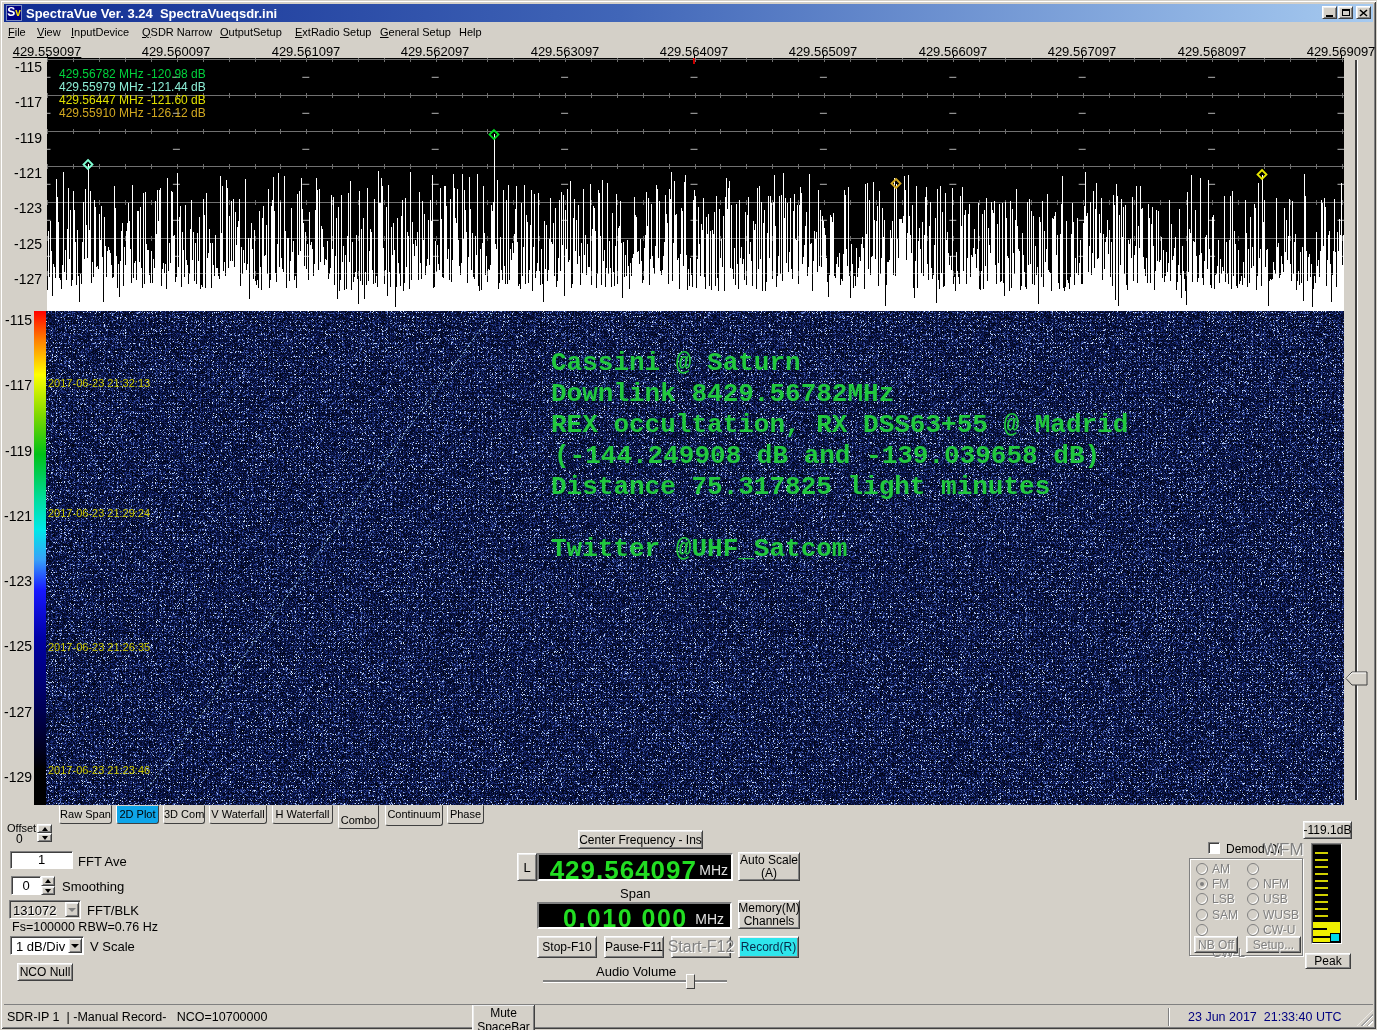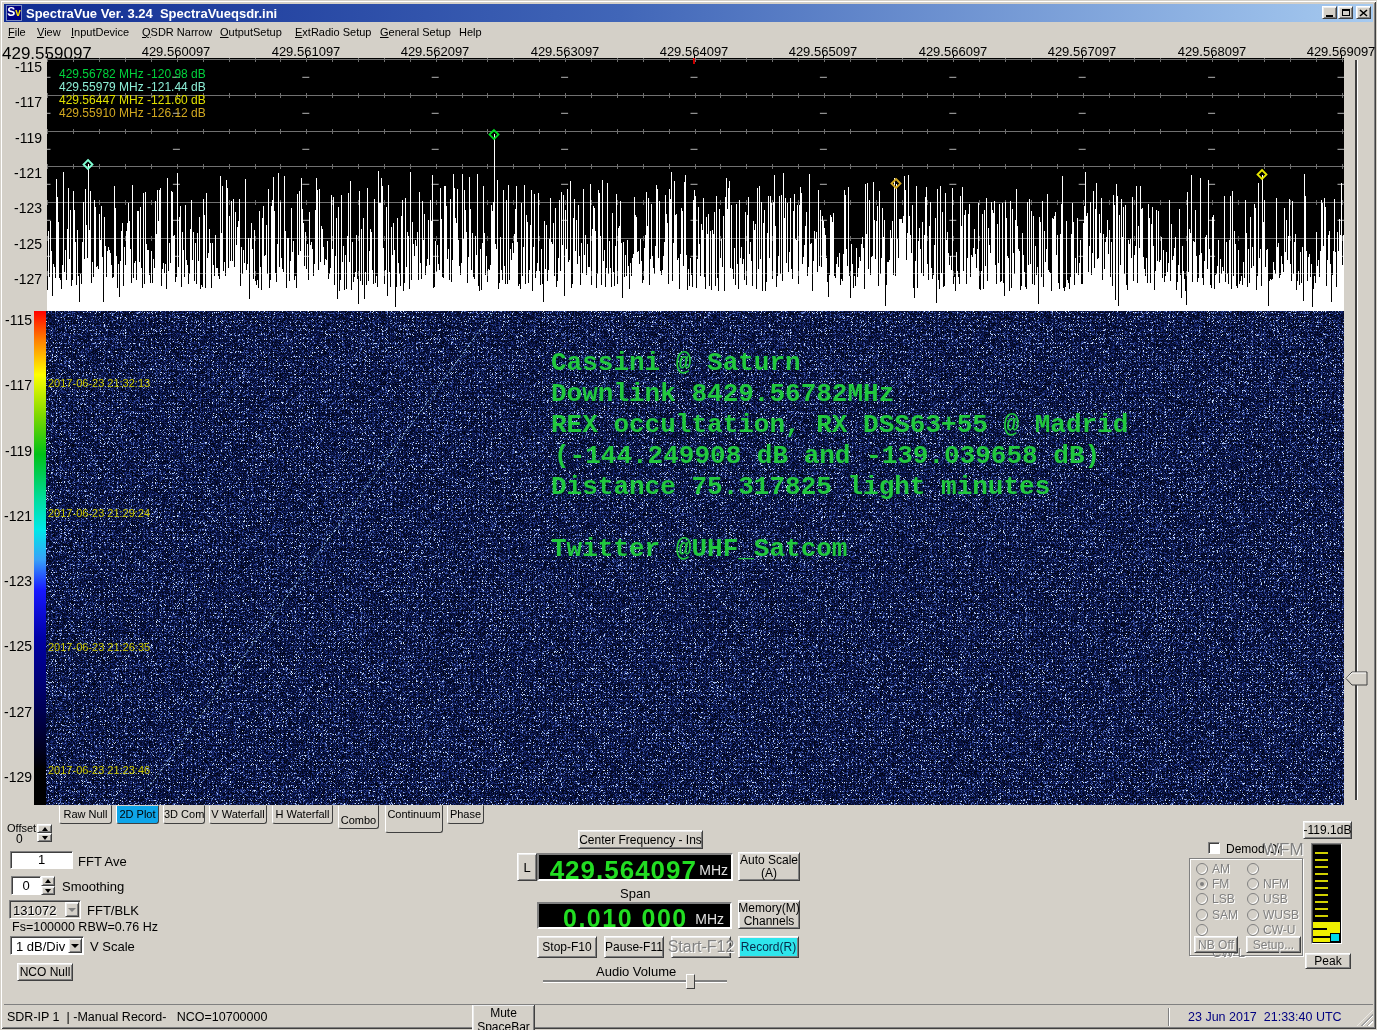--- a/index.html
+++ b/index.html
@@ -42,21 +42,21 @@
 <span style="position:absolute;left:63px;white-space:nowrap;"><u>I</u>nputDevice</span>
 <span style="position:absolute;left:134px;white-space:nowrap;"><u>Q</u>SDR Narrow</span>
 <span style="position:absolute;left:212px;white-space:nowrap;"><u>O</u>utputSetup</span>
 <span style="position:absolute;left:287px;white-space:nowrap;"><u>E</u>xtRadio Setup</span>
 <span style="position:absolute;left:372px;white-space:nowrap;"><u>G</u>eneral Setup</span>
 <span style="position:absolute;left:451px;white-space:nowrap;">Help</span>
 </div>
 <div class="abs" style="left:460px;top:26px;font-size:13px;color:#000;"></div>
 
 <div class="abs" id="freqstrip" style="left:4px;top:43px;width:1369px;height:16px;background:#d4d0c8;"></div>
-<div class="abs" style="left:2px;top:44px;width:90px;font-size:17px;color:#000;">429.559097</div>
+<div class="abs" style="left:2px;top:44px;width:90px;text-align:center;font-size:13px;color:#000;text-decoration:underline;">429.559097</div>
 <div class="abs" style="left:47px;top:54px;width:1px;height:5px;background:#000;"></div>
 <div class="abs" style="left:131px;top:44px;width:90px;text-align:center;font-size:13px;color:#000;">429.560097</div>
 <div class="abs" style="left:176px;top:54px;width:1px;height:5px;background:#000;"></div>
 <div class="abs" style="left:261px;top:44px;width:90px;text-align:center;font-size:13px;color:#000;">429.561097</div>
 <div class="abs" style="left:306px;top:54px;width:1px;height:5px;background:#000;"></div>
 <div class="abs" style="left:390px;top:44px;width:90px;text-align:center;font-size:13px;color:#000;">429.562097</div>
 <div class="abs" style="left:435px;top:54px;width:1px;height:5px;background:#000;"></div>
 <div class="abs" style="left:520px;top:44px;width:90px;text-align:center;font-size:13px;color:#000;">429.563097</div>
 <div class="abs" style="left:565px;top:54px;width:1px;height:5px;background:#000;"></div>
 <div class="abs" style="left:649px;top:44px;width:90px;text-align:center;font-size:13px;color:#000;">429.564097</div>
@@ -154,27 +154,27 @@
 <div class="abs" style="left:0px;top:769px;width:32px;text-align:right;font-size:14px;color:#000;">-129</div>
 
 <div class="abs" style="left:1355px;top:60px;width:2px;height:740px;background:#404040;"></div>
 <div class="abs" style="left:1357px;top:60px;width:1px;height:740px;background:#ffffff;"></div>
 <svg class="abs" style="left:1345px;top:671px;" width="23" height="15">
     <polygon points="1,7.5 7,1 22,1 22,14 7,14" fill="#d4d0c8" stroke="#404040" stroke-width="1"></polygon>
     <polyline points="2,7.5 7,2 21,2" fill="none" stroke="#ffffff" stroke-width="1"></polyline>
   </svg>
 
 <div id="tabs"></div>
-<div class="abs" style="left:59px;top:805px;width:53px;height:19px;background:#d4d0c8;border:1px solid;border-color:#d4d0c8 #404040 #404040 #ffffff;border-radius:0 0 3px 3px;font-size:11px;text-align:center;line-height:17px;white-space:nowrap;overflow:hidden;">Raw Null</div>
+<div class="abs" style="left:59px;top:805px;width:53px;height:19px;background:#d4d0c8;border:1px solid;border-color:#d4d0c8 #404040 #404040 #ffffff;border-radius:0 0 3px 3px;font-size:11px;text-align:center;line-height:17px;white-space:nowrap;overflow:hidden;">Raw Span</div>
 <div class="abs" style="left:116px;top:805px;width:43px;height:19px;background:#0ea5e9;border:1px solid;border-color:#d4d0c8 #404040 #404040 #ffffff;border-radius:0 0 3px 3px;font-size:11px;text-align:center;line-height:17px;white-space:nowrap;overflow:hidden;">2D Plot</div>
 <div class="abs" style="left:163px;top:805px;width:42px;height:19px;background:#d4d0c8;border:1px solid;border-color:#d4d0c8 #404040 #404040 #ffffff;border-radius:0 0 3px 3px;font-size:11px;text-align:center;line-height:17px;white-space:nowrap;overflow:hidden;">3D Combo</div>
 <div class="abs" style="left:209px;top:805px;width:58px;height:19px;background:#d4d0c8;border:1px solid;border-color:#d4d0c8 #404040 #404040 #ffffff;border-radius:0 0 3px 3px;font-size:11px;text-align:center;line-height:17px;white-space:nowrap;overflow:hidden;">V Waterfall</div>
 <div class="abs" style="left:272px;top:805px;width:61px;height:19px;background:#d4d0c8;border:1px solid;border-color:#d4d0c8 #404040 #404040 #ffffff;border-radius:0 0 3px 3px;font-size:11px;text-align:center;line-height:17px;white-space:nowrap;overflow:hidden;">H Waterfall</div>
 <div class="abs" style="left:338px;top:805px;width:41px;height:24px;background:#d4d0c8;border:1px solid;border-color:#d4d0c8 #404040 #404040 #ffffff;border-radius:0 0 3px 3px;font-size:11px;text-align:center;padding-top:8px;z-index:5;white-space:nowrap;overflow:hidden;">Combo</div>
-<div class="abs" style="left:385px;top:805px;width:58px;height:28px;background:#d4d0c8;border:1px solid;border-color:#d4d0c8 #404040 #404040 #ffffff;border-radius:0 0 3px 3px;font-size:11px;text-align:center;line-height:17px;white-space:nowrap;overflow:hidden;">Continuum</div>
+<div class="abs" style="left:385px;top:805px;width:58px;height:21px;background:#d4d0c8;border:1px solid;border-color:#d4d0c8 #404040 #404040 #ffffff;border-radius:0 0 3px 3px;font-size:11px;text-align:center;line-height:17px;white-space:nowrap;overflow:hidden;">Continuum</div>
 <div class="abs" style="left:447px;top:805px;width:37px;height:19px;background:#d4d0c8;border:1px solid;border-color:#d4d0c8 #404040 #404040 #ffffff;border-radius:0 0 3px 3px;font-size:11px;text-align:center;line-height:17px;white-space:nowrap;overflow:hidden;">Phase</div>
 
 <div class="lab" style="left:7px;top:822px;font-size:11px;">Offset</div>
 <div class="lab" style="left:16px;top:832px;font-size:12px;">0</div>
 <div class="btn" style="left:37px;top:824px;width:15px;height:9px;">
     <span style="width:0;height:0;border:3px solid transparent;border-bottom:4px solid #000;margin-top:-3px;"></span>
   </div>
 <div class="btn" style="left:37px;top:833px;width:15px;height:9px;">
     <span style="width:0;height:0;border:3px solid transparent;border-top:4px solid #000;margin-top:3px;"></span>
   </div>

